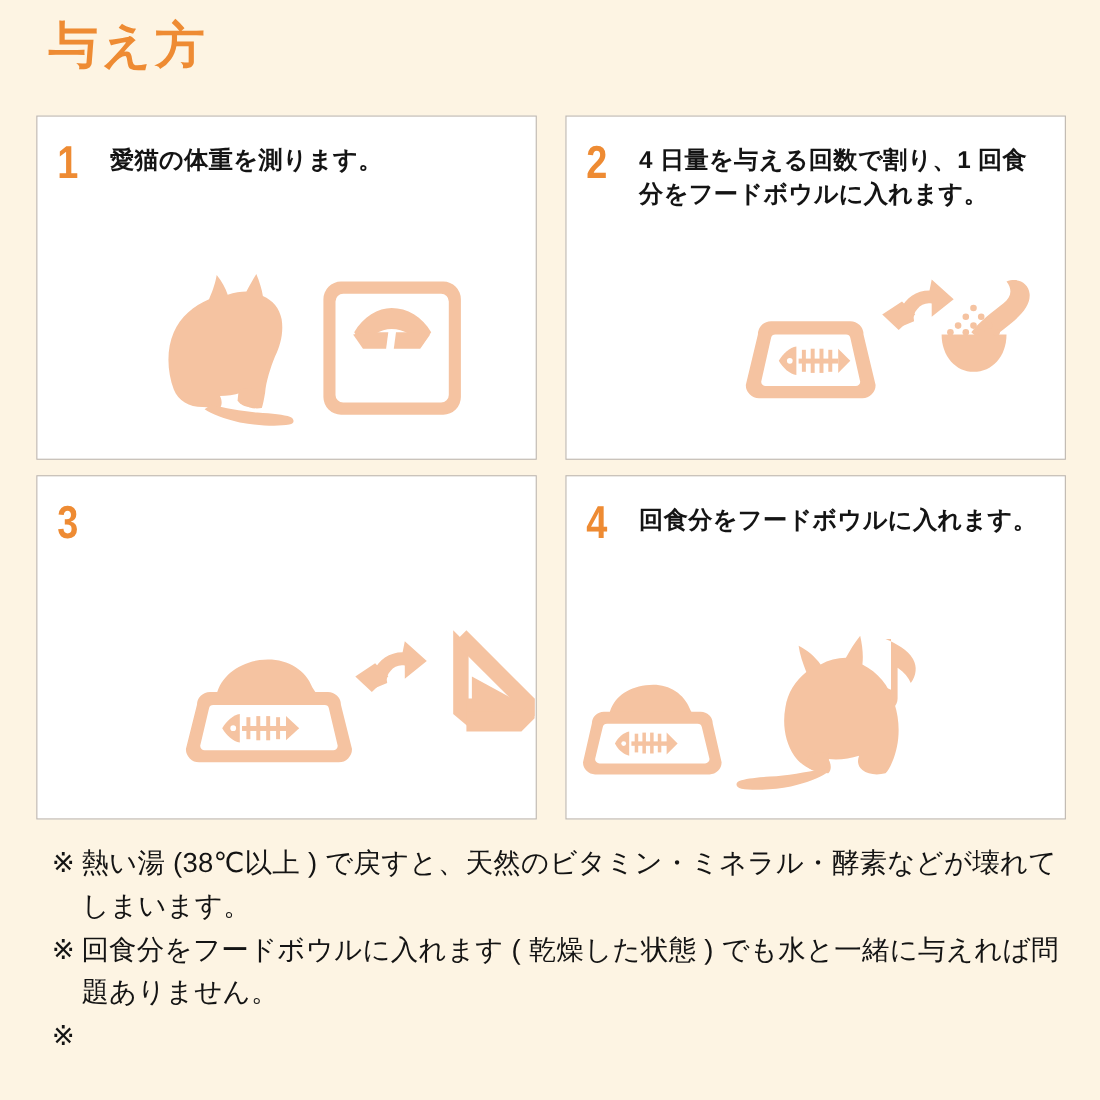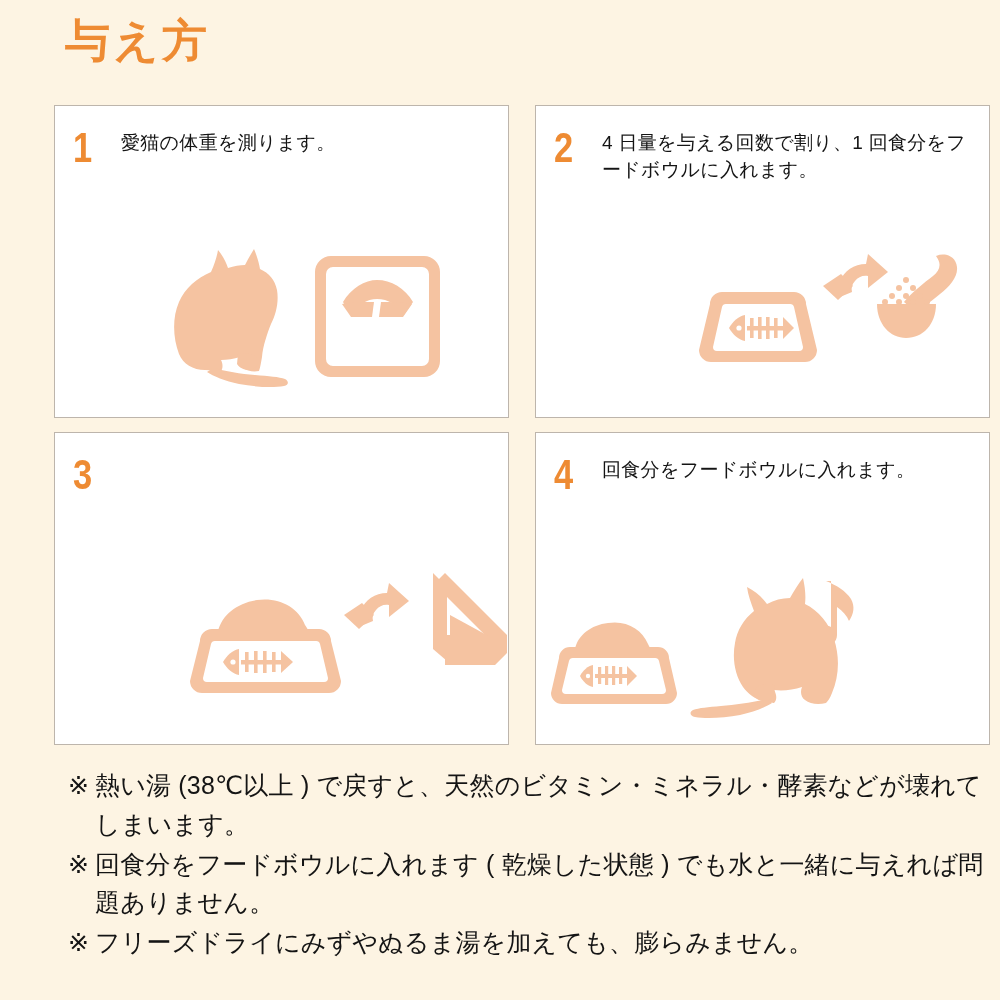--- a/index.html
+++ b/index.html
@@ -13,21 +13,20 @@
     background: #FDF4E3;
     font-family: "Liberation Sans", "DejaVu Sans", sans-serif;
     color: #141414;
     overflow: hidden;
     position: relative;
   }
   #page {
     position: absolute;
     inset: 0;
     background: #FDF4E3;
-    margin-left: 21px;
   }
 
   
   .page-title {
     position: absolute;
     left: 44px;
     top: 18px;
     font-size: 45px;
     font-weight: bold;
     color: #EE8B33;
@@ -66,22 +65,22 @@
     color: #EE8B33;
     line-height: 0.95;
     width: 48px;
     flex: 0 0 48px;
     text-align: left;
     transform: scaleX(0.82);
     transform-origin: left top;
     letter-spacing: 0;
   }
   .step-text {
-    font-size: 19px;
-    font-weight: normal;
+    font-size: 22px;
+    font-weight: bold;
     line-height: 1.42;
     letter-spacing: 0.3px;
     color: #141414;
     flex: 1 1 auto;
     padding-top: 2px;
   }
   .step-art {
     position: absolute;
     left: 0;
     right: 0;
@@ -462,17 +461,16 @@
     <p class="footnote">
       <span class="fn-mark">※</span>
       <span>熱い湯 (38℃以上 ) で戻すと、天然のビタミン・ミネラル・酵素などが壊れてしまいます。</span>
     </p>
     <p class="footnote">
       <span class="fn-mark">※</span>
       <span>回食分をフードボウルに入れます ( 乾燥した状態 ) でも水と一緒に与えれば問題ありません。</span>
     </p>
     <p class="footnote">
       <span class="fn-mark">※</span>
-      <span>フリーズドライにみずやぬるま湯を加えても、膨らみません。</span>
     </p>
   </div>
 
 </div>
 
 </body></html>

